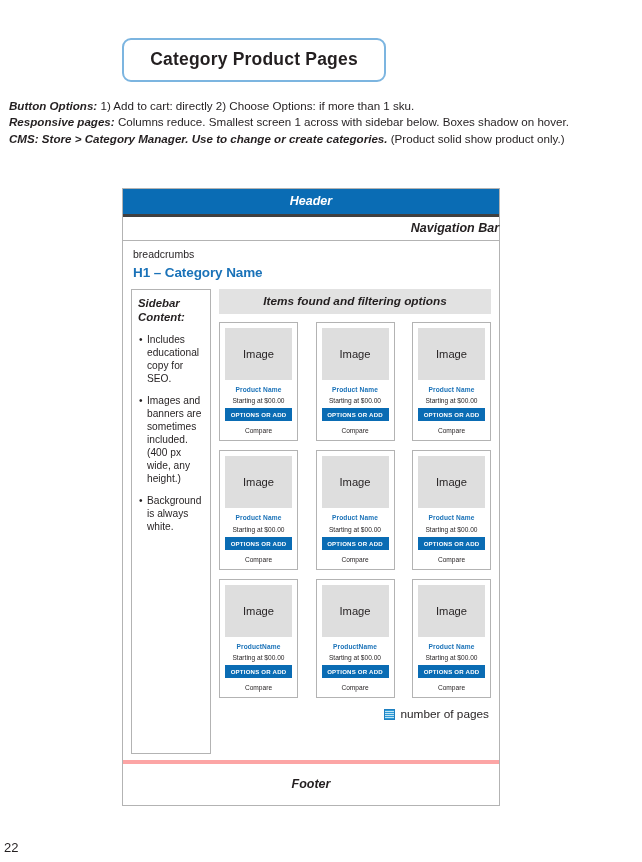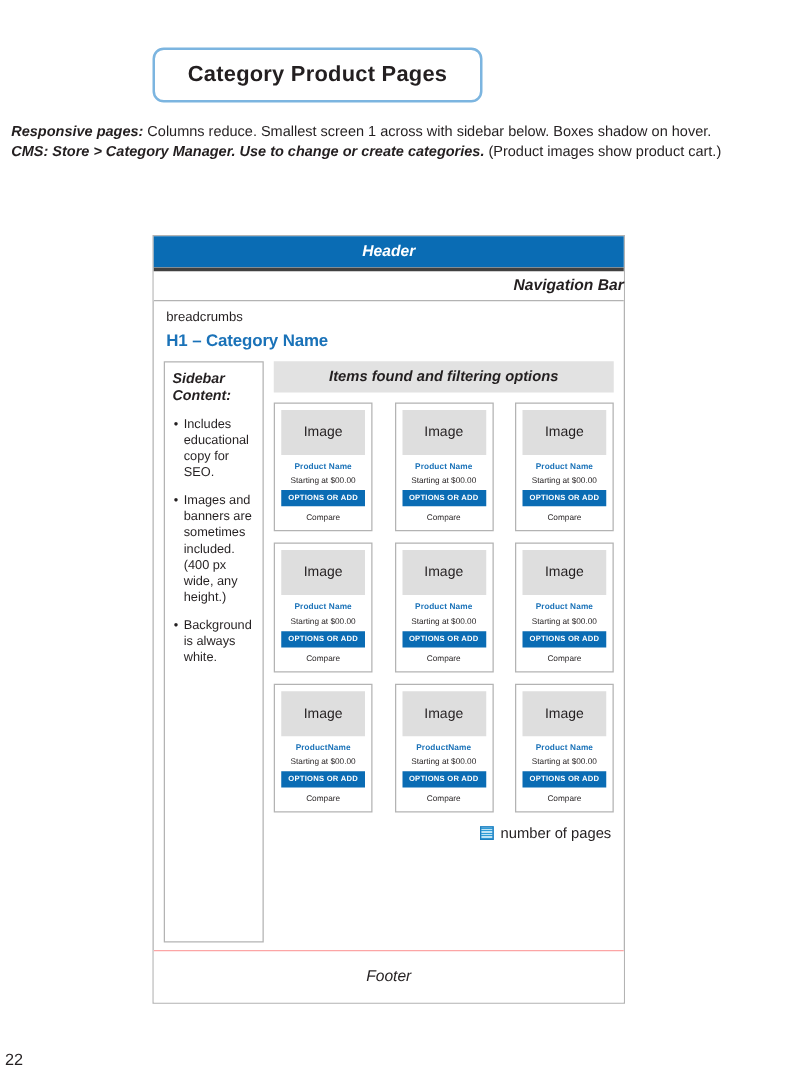--- a/index.html
+++ b/index.html
@@ -169,21 +169,21 @@
   .card {
     width: 79px;
     border: 1px solid #b3b3b3;
     box-sizing: border-box;
     background: #ffffff;
     padding: 5px 5px 6px 5px;
     text-align: center;
   }
   .card-img {
     background: #dedede;
-    height: 36px;
+    height: 52px;
     display: flex;
     align-items: center;
     justify-content: center;
     font-size: 11.2px;
     color: #231f20;
   }
   .card-name {
     color: #1a72b8;
     font-weight: bold;
     font-size: 6.6px;
@@ -227,23 +227,23 @@
     border: 1px solid #1e7fc0;
     box-sizing: border-box;
     flex: none;
   }
   .pager-text {
     font-size: 11.8px;
     color: #231f20;
   }
 
   .bar-footer {
-    border-top: 1px solid #fca5a5;
+    border-top: 4px solid #fca5a5;
     text-align: center;
-    font-weight: normal;
+    font-weight: bold;
     font-style: italic;
     font-size: 12.5px;
     color: #231f20;
     padding: 13px 0 14px 0;
     background: #ffffff;
   }
 
   
   .page-num {
     position: absolute;
@@ -256,24 +256,27 @@
 <body>
 
 <div class="title-wrap">
   <div class="title-box">
     <div class="title-text">Category Product Pages</div>
   </div>
 </div>
 
 <div class="notes">
   <div class="note-line">
+    <span class="lead">Button Options:</span><span class="rest"> 1) Add to cart: directly 2) Choose Options: if more than 1 sku.</span>
+  </div>
+  <div class="note-line">
     <span class="lead">Responsive pages:</span><span class="rest"> Columns reduce. Smallest screen 1 across with sidebar below. Boxes shadow on hover.</span>
   </div>
   <div class="note-line">
-    <span class="lead">CMS: Store &gt; Category Manager. Use to change or create categories.</span><span class="rest"> (Product images show product cart.)</span>
+    <span class="lead">CMS: Store &gt; Category Manager. Use to change or create categories.</span><span class="rest"> (Product solid show product only.)</span>
   </div>
 </div>
 
 <div class="wire">
 
   <div class="bar-header">Header</div>
   <div class="bar-nav">Navigation Bar</div>
 
   <div class="content-area">
 

